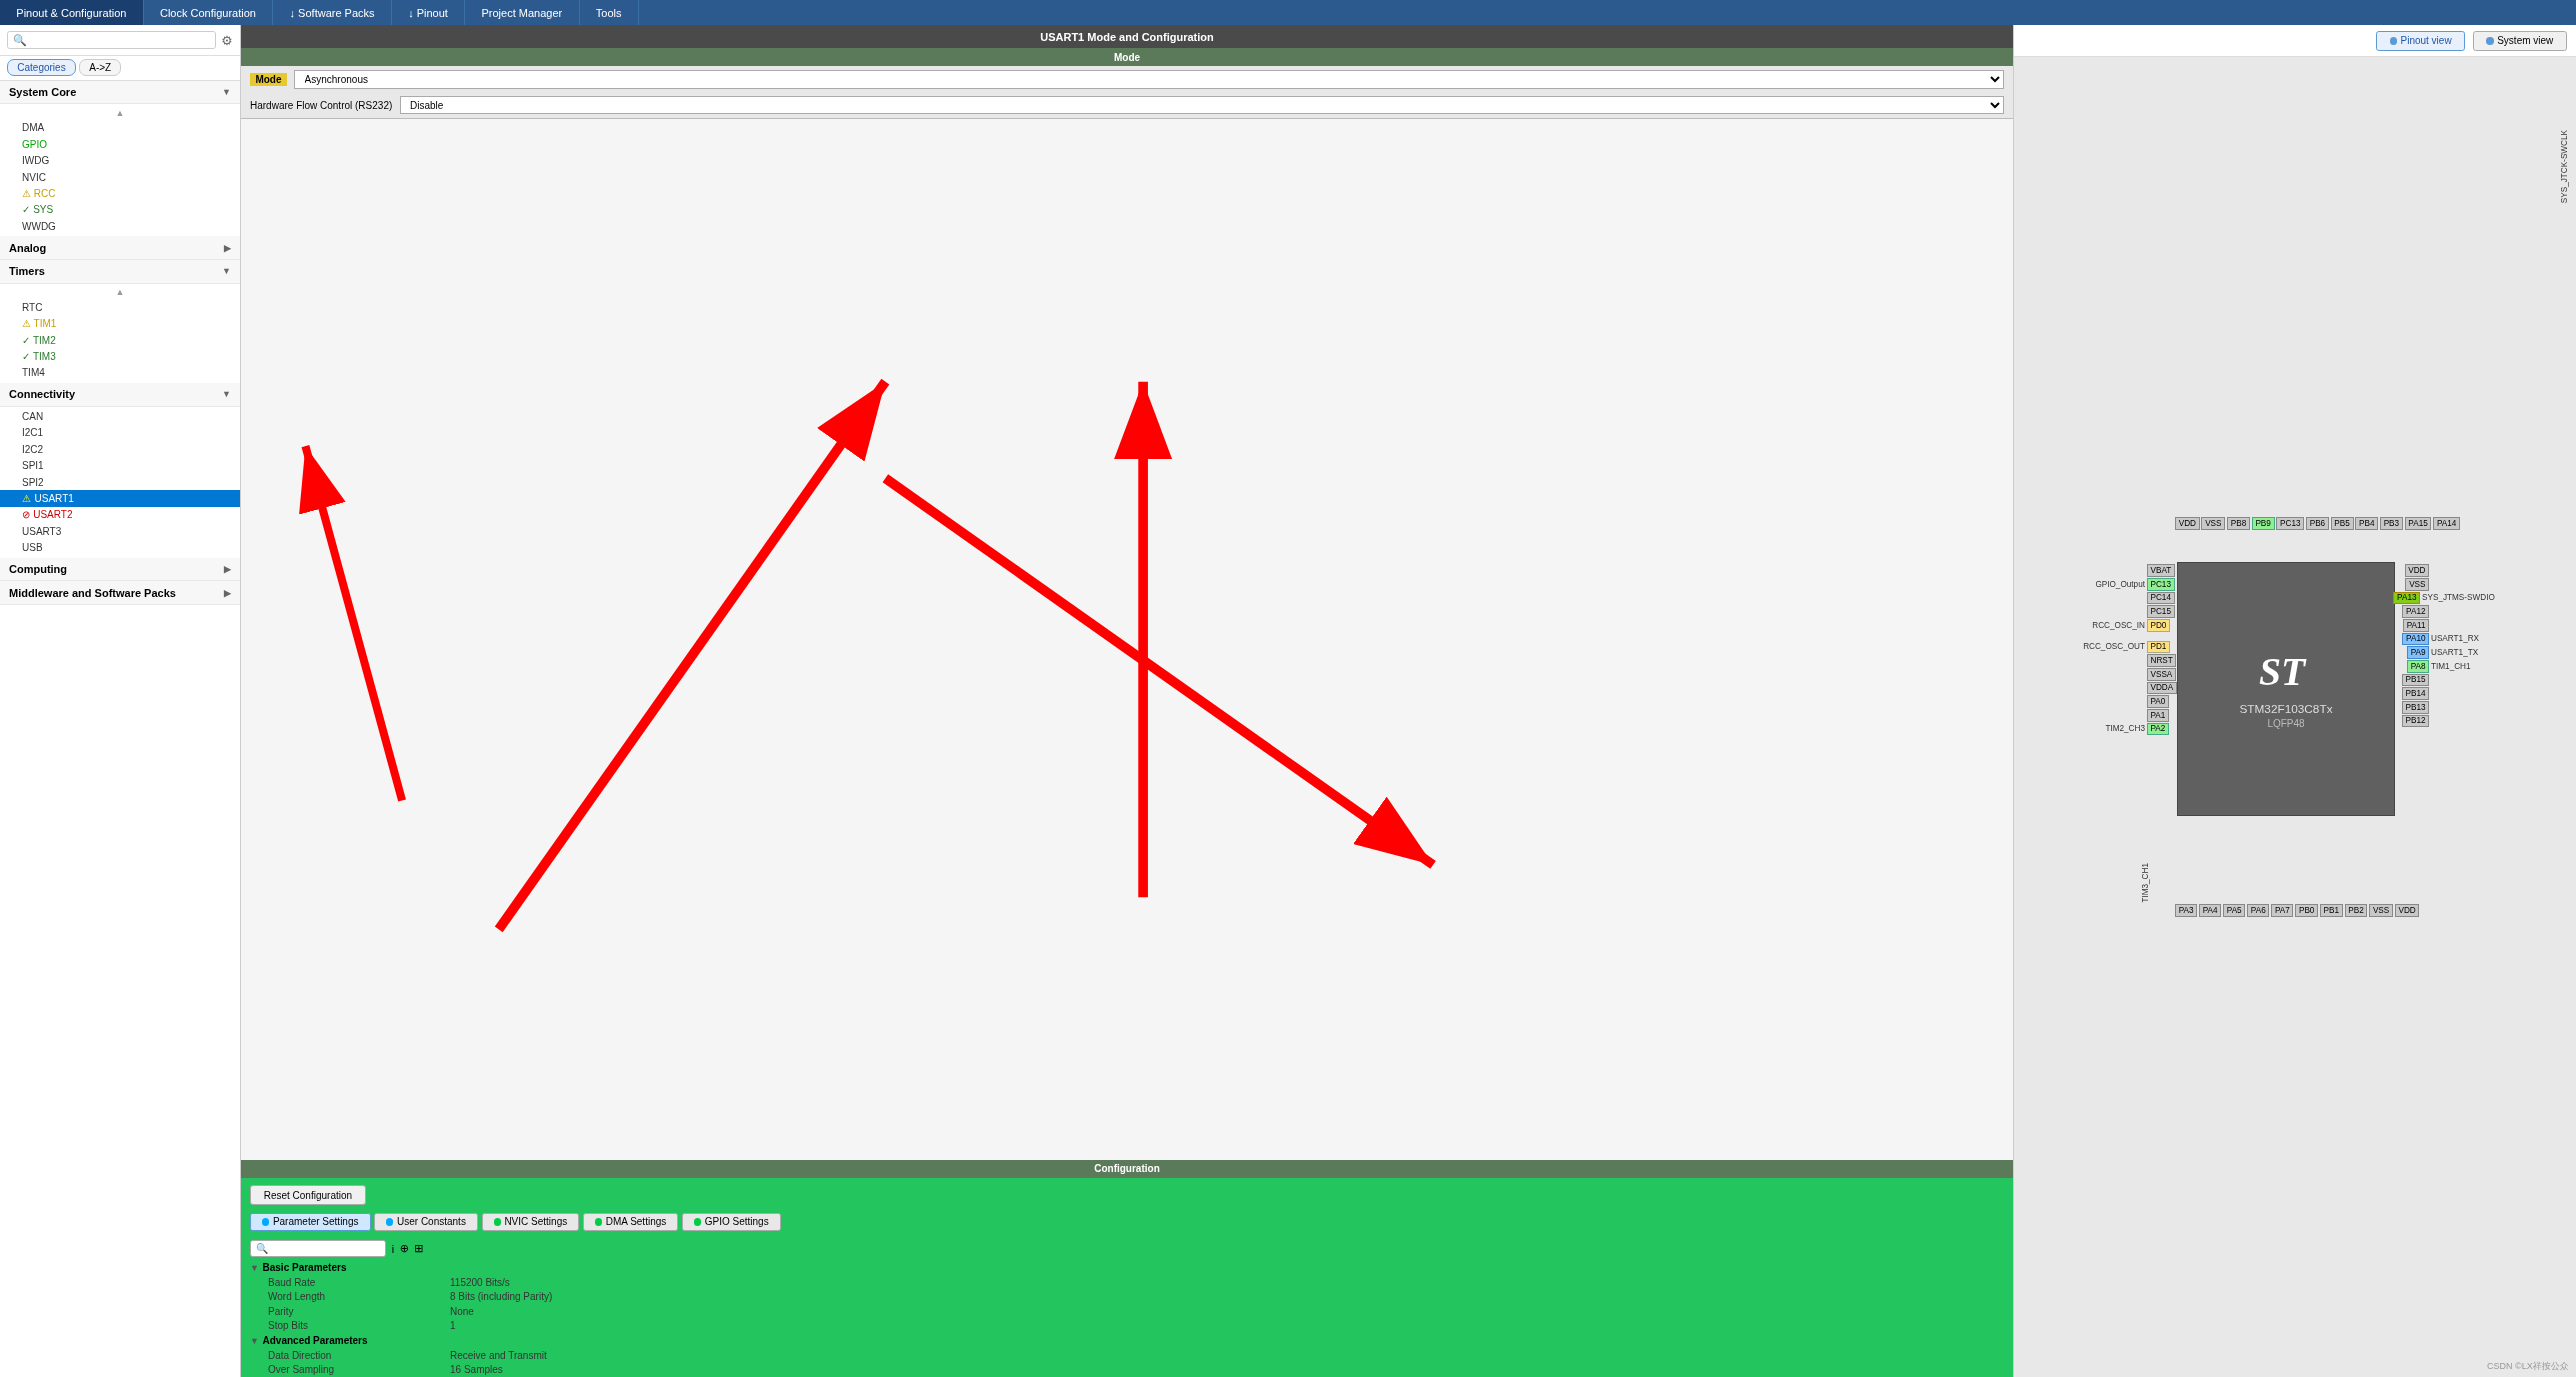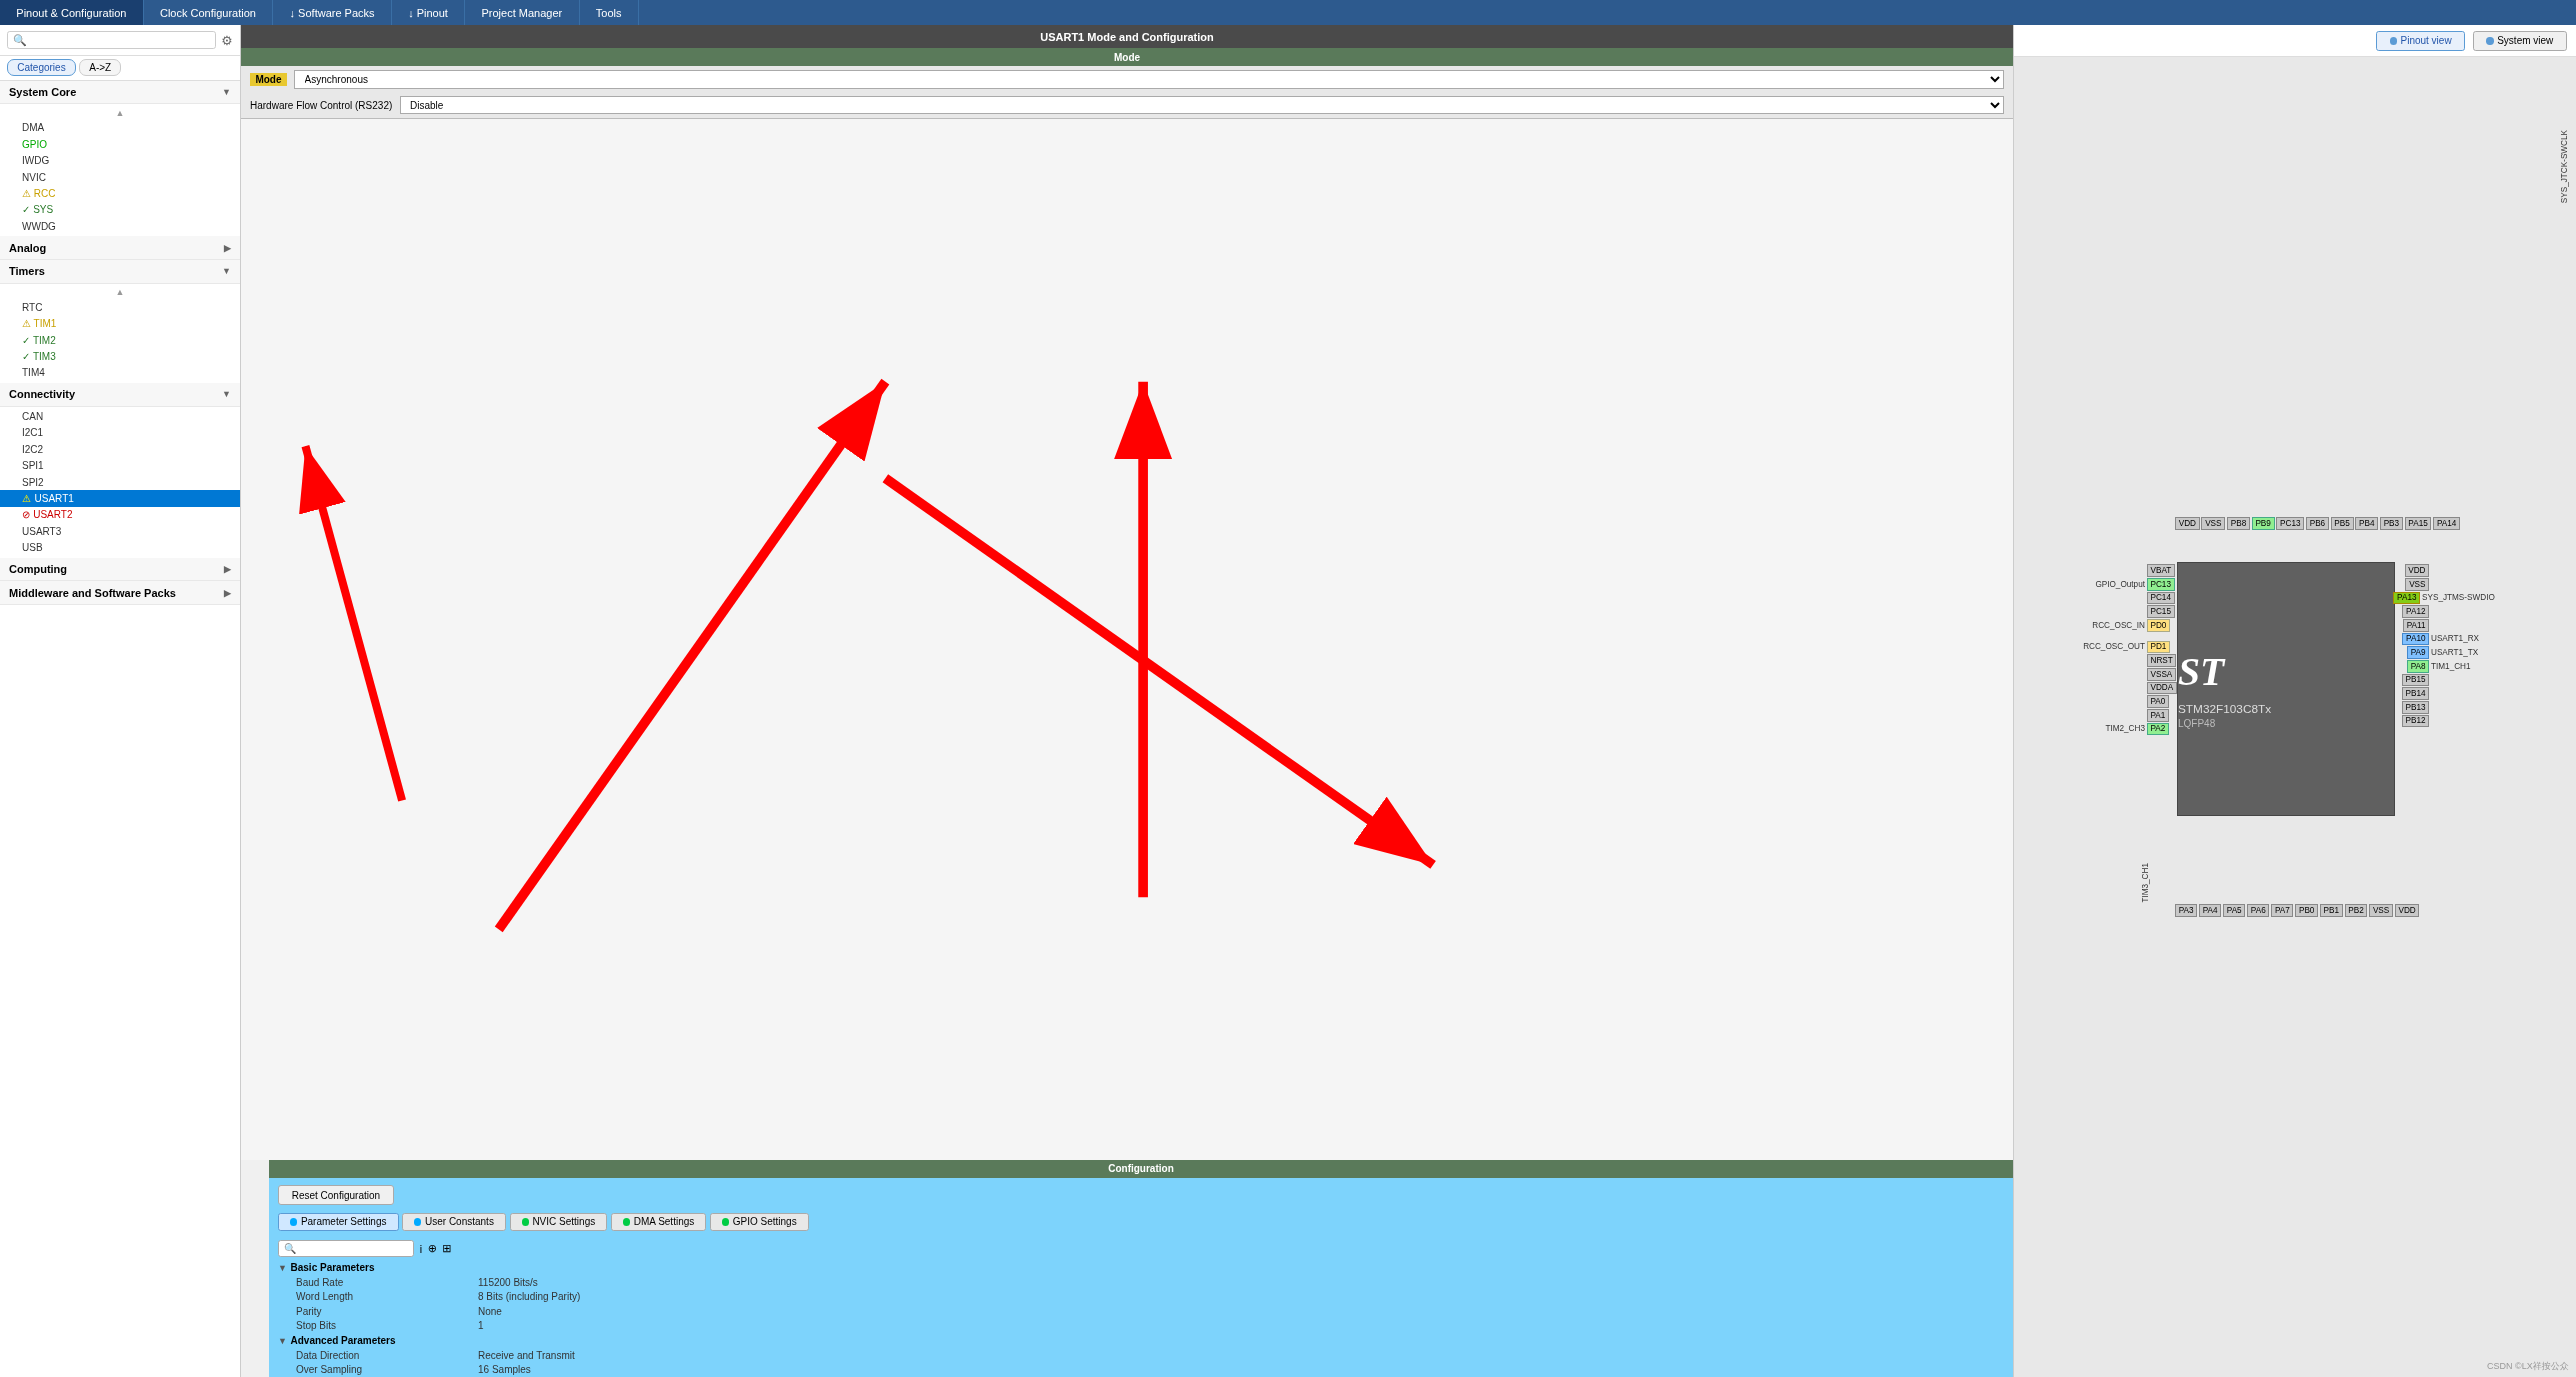--- a/index.html
+++ b/index.html
@@ -190,22 +190,21 @@
 
     
     .arrows-overlay {
       position: absolute;
       top: 0; left: 0;
       width: 100%; height: 100%;
       pointer-events: none;
     }
 
     .config-bottom {
-      background: #7dd3fc;
-      margin-left: 28px;
+      background: #22c55e;
     }
     .config-header {
       background: #5a7a5a;
       color: #fff;
       text-align: center;
       padding: 3.6px;
       font-size: 10px;
       font-weight: bold;
     }
     .reset-btn {
@@ -348,20 +347,21 @@
     .chip-body {
       position: absolute;
       left: 109px;
       top: 54px;
       width: 218px;
       height: 254px;
       background: #606060;
       border: 1.8px solid #444;
       display: flex;
       flex-direction: column;
+      align-items: center;
       justify-content: center;
       color: #fff;
     }
 
     .pin-box {
       display: inline-block;
       padding: 0.9px 2.7px;
       font-size: 8.2px;
       border: 0.9px solid #888;
       background: #c8c8c8;

